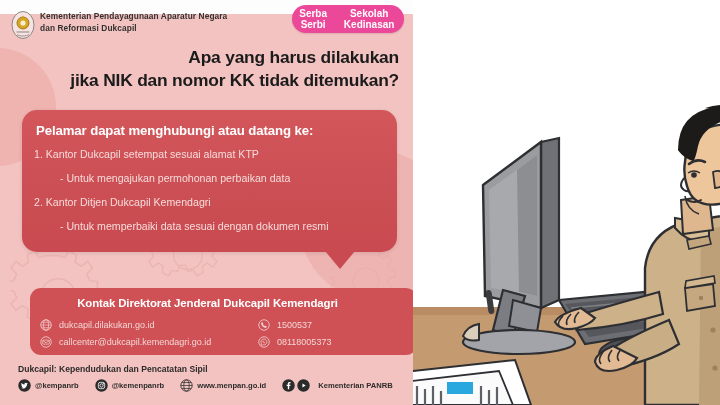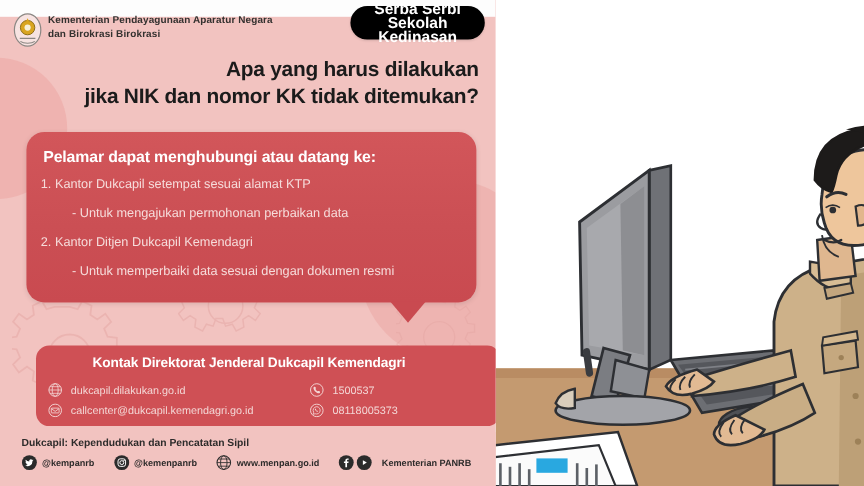--- a/index.html
+++ b/index.html
@@ -30,23 +30,23 @@
   .logo{
     position:absolute;left:10px;top:10px;width:26px;height:30px;
   }
   .ministry{
     position:absolute;left:40px;top:11px;width:215px;
     font-size:8.3px;font-weight:bold;line-height:11.5px;color:#33312f;
     letter-spacing:.1px;
   }
   .badge{
     position:absolute;left:292px;top:5px;width:112px;height:28px;
-    background:#000000;border-radius:14px;
-    display:flex;flex-direction:column;align-items:center;justify-content:center;
-    color:#ffffff;font-weight:bold;font-size:13px;line-height:11.5px;text-align:center;
+    background:#ec4899;border-radius:14px;
+    display:flex;flex-direction:row;align-items:center;justify-content:center;
+    color:#ffffff;font-weight:bold;font-size:10px;line-height:11.5px;text-align:center;
     box-shadow:0 1px 2px rgba(0,0,0,.12);
   }
 
   
   .headline{
     position:absolute;right:14px;top:46px;width:395px;z-index:6;
     text-align:right;color:#1b1b1b;font-weight:bold;
     font-size:17.4px;line-height:23px;letter-spacing:-.2px;
   }
   .headline .l2{display:block;}
@@ -152,21 +152,21 @@
           <ellipse cx="13" cy="15" rx="11" ry="13.5" fill="#f7e3e1" stroke="#8b8783" stroke-width="1"></ellipse>
           <circle cx="13" cy="13" r="6" fill="#d9a520" stroke="#8a6a12" stroke-width="0.8"></circle>
           <circle cx="13" cy="13" r="2.6" fill="#f6efd8"></circle>
           <path d="M13 5.2l1.2 2.2h-2.4z" fill="#d9a520"></path>
           <path d="M6.5 22h13" stroke="#8b8783" stroke-width="1" fill="none"></path>
           <path d="M7 24.5c2.6 2 9.4 2 12 0" stroke="#8b8783" stroke-width="0.9" fill="none"></path>
         </svg>
       </div>
       <div class="ministry">
         <div>Kementerian Pendayagunaan Aparatur Negara</div>
-        <div>dan Birokrasi Birokrasi</div>
+        <div>dan Reformasi Dukcapil</div>
       </div>
       <div class="badge">
         <span>Serba Serbi</span>
         <span>Sekolah Kedinasan</span>
       </div>
     </div>
 
     <div class="headline">
       <span class="l1">Apa yang harus dilakukan</span>
       <span class="l2">jika NIK dan nomor KK tidak ditemukan?</span>

